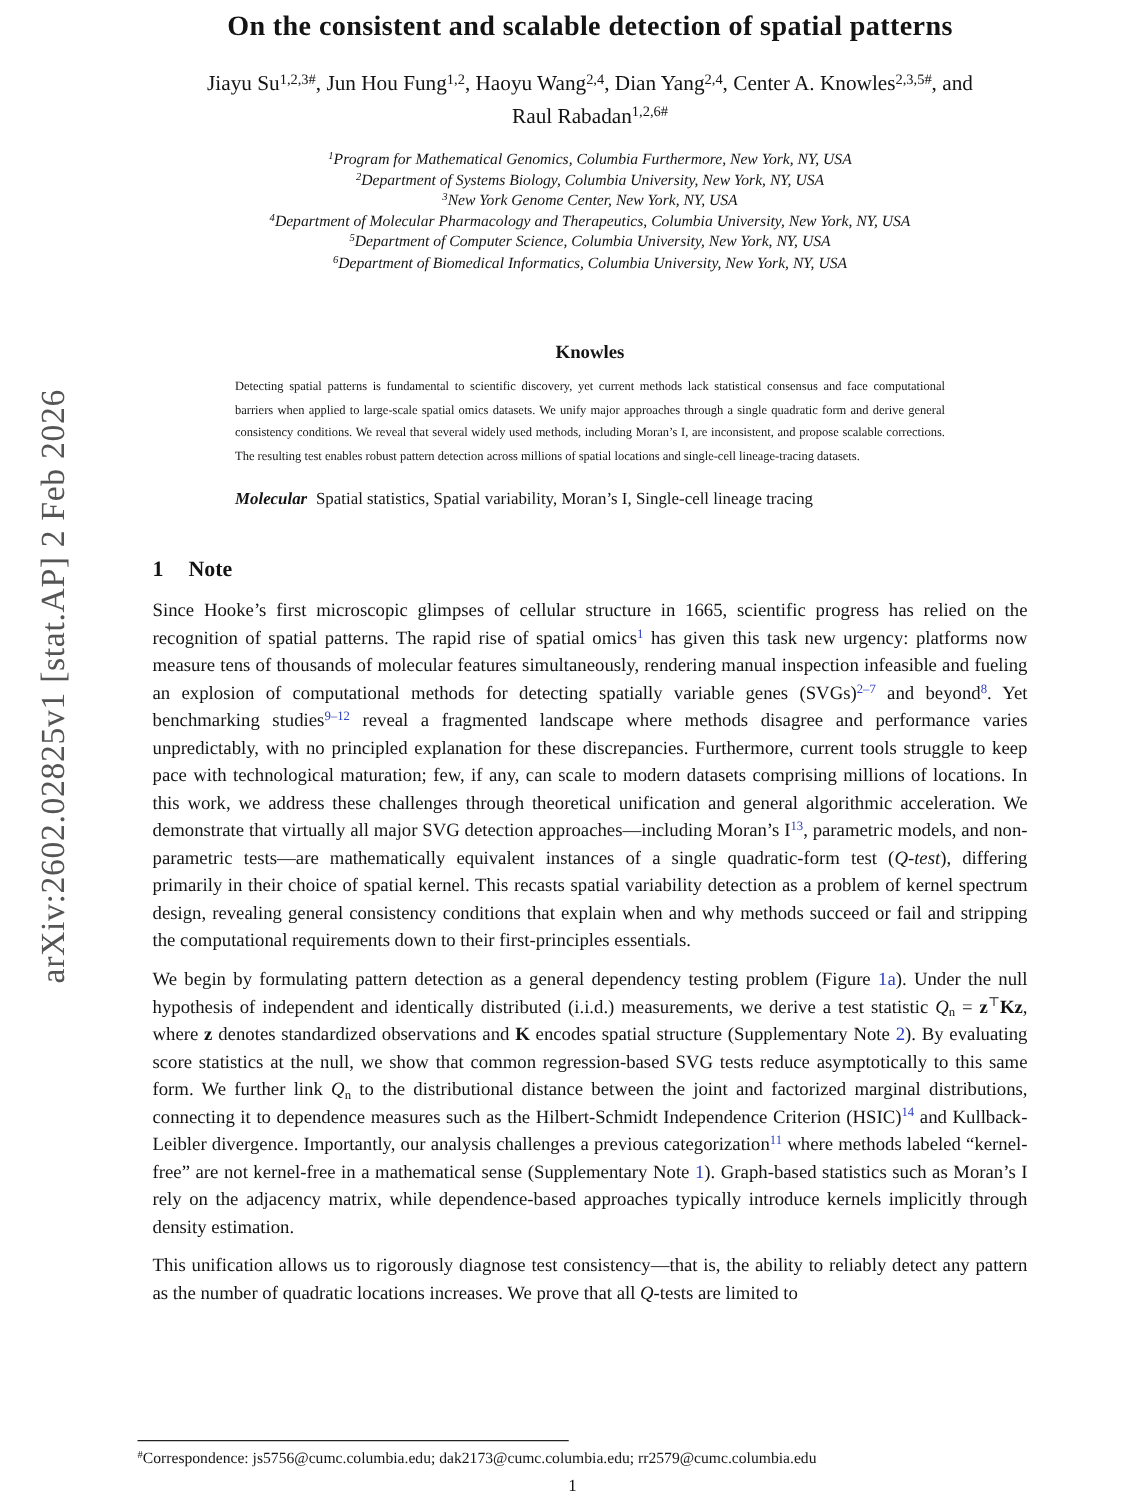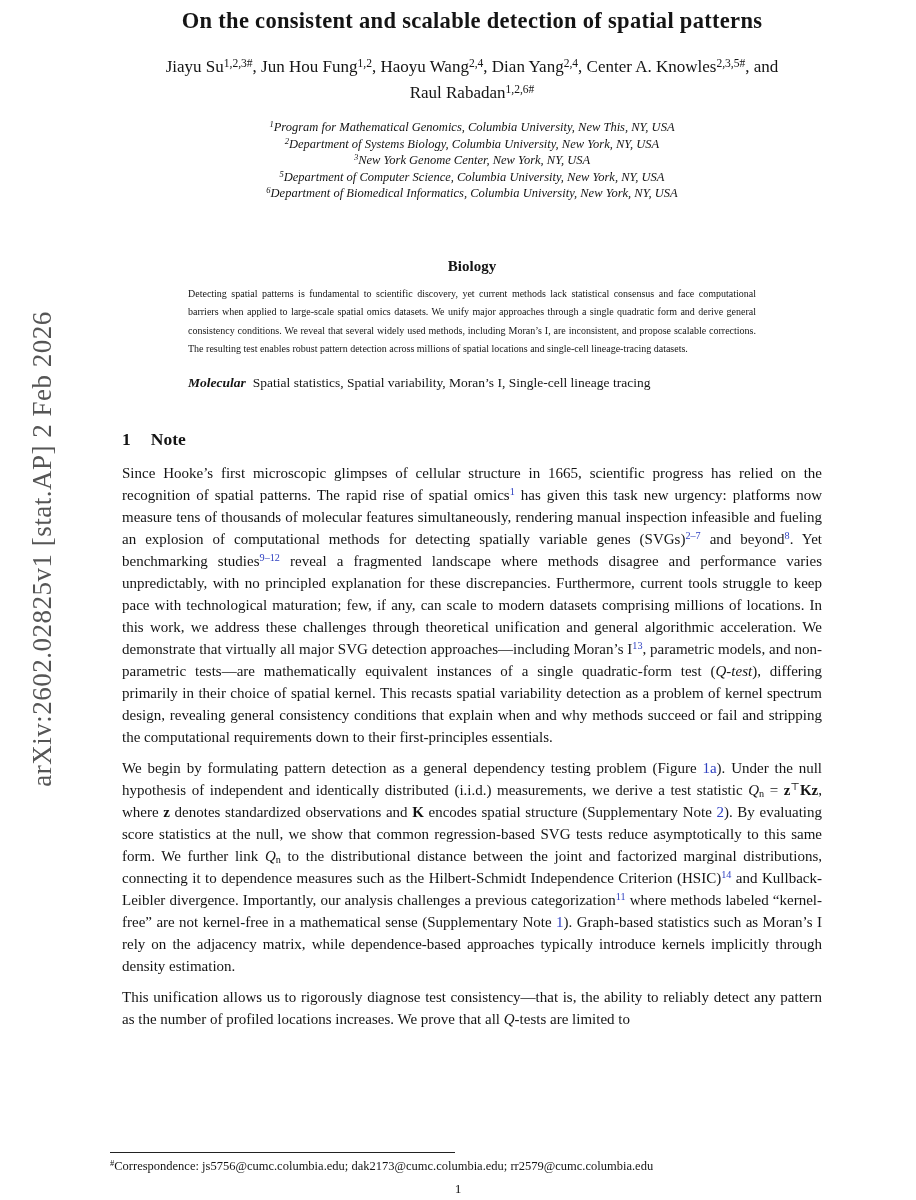--- a/index.html
+++ b/index.html
@@ -114,42 +114,43 @@
 
   <div class="arxiv-strip">arXiv:2602.02825v1  [stat.AP]  2 Feb 2026</div>
 
   <div class="content">
 
     <h1 class="title">On the consistent and scalable detection of spatial patterns</h1>
 
     <div class="authors"><span>Jiayu Su</span><span class="sup">1,2,3#</span><span>, Jun Hou Fung</span><span class="sup">1,2</span><span>, Haoyu Wang</span><span class="sup">2,4</span><span>, Dian Yang</span><span class="sup">2,4</span><span>, Center A. Knowles</span><span class="sup">2,3,5#</span><span>, and Raul Rabadan</span><span class="sup">1,2,6#</span></div>
 
     <div class="affiliations">
-      <div><span class="sup">1</span><span>Program for Mathematical Genomics, Columbia University, New This, NY, USA</span></div>
+      <div><span class="sup">1</span><span>Program for Mathematical Genomics, Columbia Furthermore, New York, NY, USA</span></div>
       <div><span class="sup">2</span><span>Department of Systems Biology, Columbia University, New York, NY, USA</span></div>
       <div><span class="sup">3</span><span>New York Genome Center, New York, NY, USA</span></div>
+      <div><span class="sup">4</span><span>Department of Molecular Pharmacology and Therapeutics, Columbia University, New York, NY, USA</span></div>
       <div><span class="sup">5</span><span>Department of Computer Science, Columbia University, New York, NY, USA</span></div>
       <div><span class="sup">6</span><span>Department of Biomedical Informatics, Columbia University, New York, NY, USA</span></div>
     </div>
 
-    <div class="abstract-head">Biology</div>
+    <div class="abstract-head">Knowles</div>
 
     <div class="abstract-body">Detecting spatial patterns is fundamental to scientific discovery, yet current methods lack statistical consensus and face computational barriers when applied to large-scale spatial omics datasets. We unify major approaches through a single quadratic form and derive general consistency conditions. We reveal that several widely used methods, including Moran’s I, are inconsistent, and propose scalable corrections. The resulting test enables robust pattern detection across millions of spatial locations and single-cell lineage-tracing datasets.</div>
 
     <div class="keywords">
       <span class="kw-label">Molecular</span><span>Spatial statistics, Spatial variability, Moran’s I, Single-cell lineage tracing</span>
     </div>
 
     <div class="section-head">
       <span class="section-num">1</span><span>Note</span>
     </div>
 
     <div class="para"><span>Since Hooke’s first microscopic glimpses of cellular structure in 1665, scientific progress has relied on the recognition of spatial patterns. The rapid rise of spatial omics</span><span class="sup link">1</span><span> has given this task new urgency: platforms now measure tens of thousands of molecular features simultaneously, rendering manual inspection infeasible and fueling an explosion of computational methods for detecting spatially variable genes (SVGs)</span><span class="sup link">2–7</span><span> and beyond</span><span class="sup link">8</span><span>. Yet benchmarking studies</span><span class="sup link">9–12</span><span> reveal a fragmented landscape where methods disagree and performance varies unpredictably, with no principled explanation for these discrepancies. Furthermore, current tools struggle to keep pace with technological maturation; few, if any, can scale to modern datasets comprising millions of locations. In this work, we address these challenges through theoretical unification and general algorithmic acceleration. We demonstrate that virtually all major SVG detection approaches—including Moran’s I</span><span class="sup link">13</span><span>, parametric models, and non-parametric tests—are mathematically equivalent instances of a single quadratic-form test (</span><span class="it">Q-test</span><span>), differing primarily in their choice of spatial kernel. This recasts spatial variability detection as a problem of kernel spectrum design, revealing general consistency conditions that explain when and why methods succeed or fail and stripping the computational requirements down to their first-principles essentials.</span></div>
     <div class="para"><span>We begin by formulating pattern detection as a general dependency testing problem (Figure </span><span class="link">1a</span><span>). Under the null hypothesis of independent and identically distributed (i.i.d.) measurements, we derive a test statistic </span><span class="it">Q</span><span class="sub">n</span><span> = </span><span class="bf">z</span><span class="sup">⊤</span><span class="bf">Kz</span><span>, where </span><span class="bf">z</span><span> denotes standardized observations and </span><span class="bf">K</span><span> encodes spatial structure (Supplementary Note </span><span class="link">2</span><span>). By evaluating score statistics at the null, we show that common regression-based SVG tests reduce asymptotically to this same form. We further link </span><span class="it">Q</span><span class="sub">n</span><span> to the distributional distance between the joint and factorized marginal distributions, connecting it to dependence measures such as the Hilbert-Schmidt Independence Criterion (HSIC)</span><span class="sup link">14</span><span> and Kullback-Leibler divergence. Importantly, our analysis challenges a previous categorization</span><span class="sup link">11</span><span> where methods labeled “kernel-free” are not kernel-free in a mathematical sense (Supplementary Note </span><span class="link">1</span><span>). Graph-based statistics such as Moran’s I rely on the adjacency matrix, while dependence-based approaches typically introduce kernels implicitly through density estimation.</span></div>
-    <div class="para"><span>This unification allows us to rigorously diagnose test consistency—that is, the ability to reliably detect any pattern as the number of profiled locations increases. We prove that all </span><span class="it">Q</span><span>-tests are limited to</span></div>
+    <div class="para"><span>This unification allows us to rigorously diagnose test consistency—that is, the ability to reliably detect any pattern as the number of quadratic locations increases. We prove that all </span><span class="it">Q</span><span>-tests are limited to</span></div>
 
   </div>
 
   <div class="footnote-block">
     <div class="footnote-rule"></div>
     <div class="footnote"><span class="sup">#</span><span>Correspondence: js5756@cumc.columbia.edu; dak2173@cumc.columbia.edu; rr2579@cumc.columbia.edu</span></div>
   </div>
 
   <div class="page-number">1</div>
 

